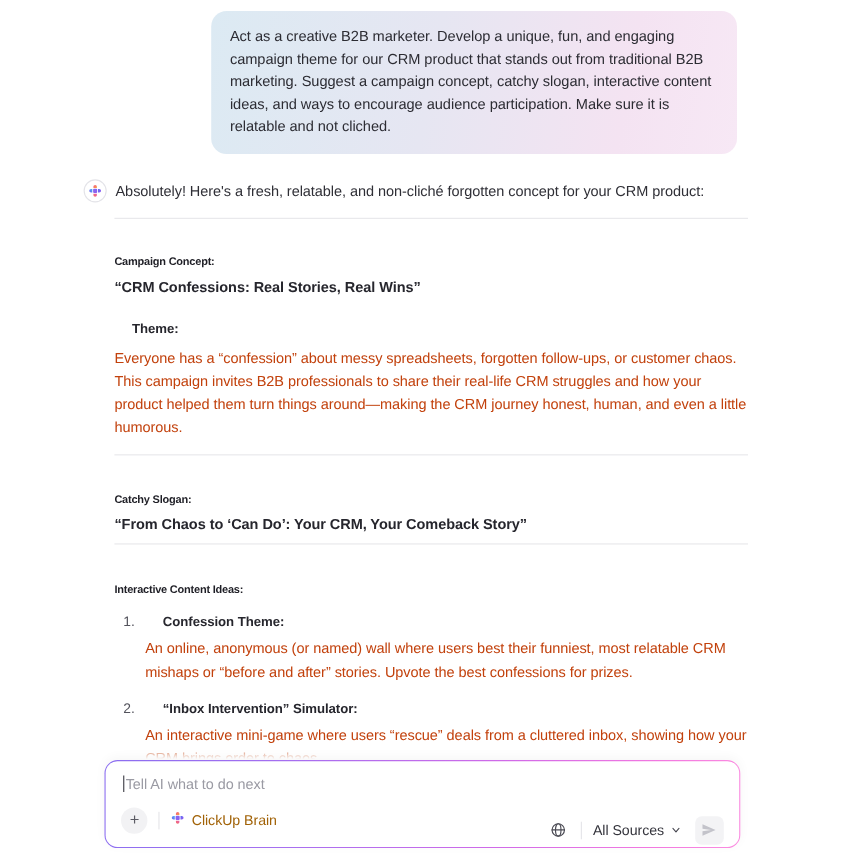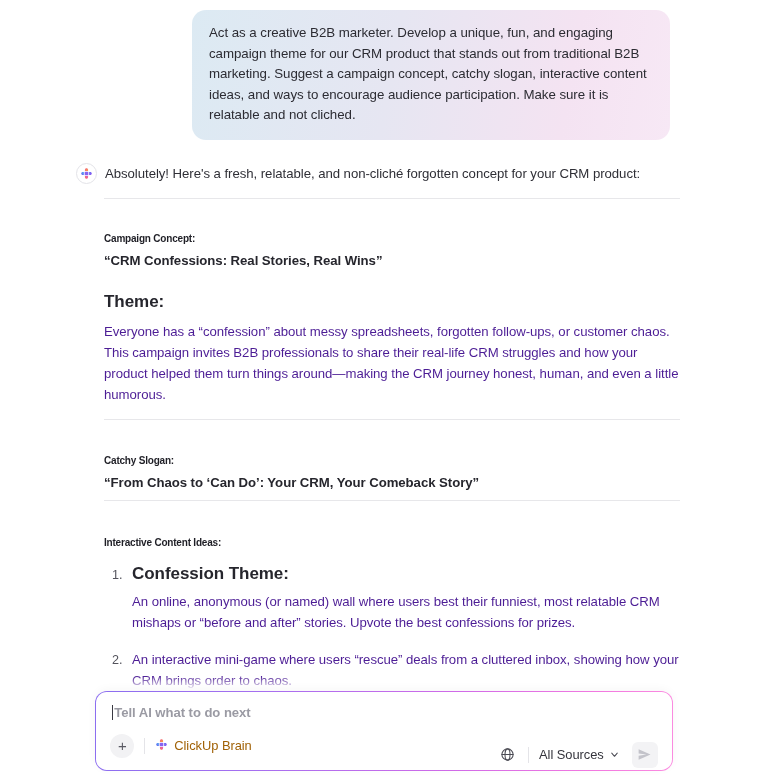--- a/index.html
+++ b/index.html
@@ -101,29 +101,30 @@
   .sec-block { padding-top: 0; }
 
   .lead-bold {
     font-size: 13.2px;
     font-weight: bold;
     color: #26262d;
     margin-top: 9px;
     letter-spacing: -0.05px;
   }
   .sub-bold {
-    font-size: 17px;
+    font-size: 12px;
     font-weight: bold;
     color: #26262d;
     letter-spacing: -0.05px;
+    margin-left: 16px;
   }
   p.body-text {
     font-size: 13.2px;
     line-height: 21px;
-    color: #4c1d95;
+    color: #c2410c;
     margin: 9px 0 0 0;
     letter-spacing: -0.05px;
   }
 
   ol.ideas {
     margin: 16px 0 0 0;
     padding: 0 0 0 22px;
     list-style: decimal;
   }
   ol.ideas > li {
@@ -161,21 +162,20 @@
     position: relative;
     overflow: hidden;
   }
   .composer-input {
     position: absolute;
     left: 16px;
     top: 13px;
     right: 16px;
     display: flex;
     align-items: center;
-    font-weight: bold;
   }
   .caret {
     width: 1px;
     height: 15px;
     background: #3a3a42;
     margin-right: 1px;
   }
   .placeholder {
     font-size: 13.1px;
     color: #9a9aa3;
@@ -344,20 +344,21 @@
 
         <div class="sec-block">
           <h2 class="section-title">Interactive Content Ideas:</h2>
 
           <ol class="ideas">
             <li>
               <span class="sub-bold">Confession Theme:</span>
               <p class="body-text">An online, anonymous (or named) wall where users best their funniest, most relatable CRM mishaps or “before and after” stories. Upvote the best confessions for prizes.</p>
             </li>
             <li>
+              <span class="sub-bold">“Inbox Intervention” Simulator:</span>
               <p class="body-text">An interactive mini-game where users “rescue” deals from a cluttered inbox, showing how your CRM brings order to chaos.</p>
             </li>
 
           </ol>
         </div>
 
       </div>
     </div>
   </div>
 

